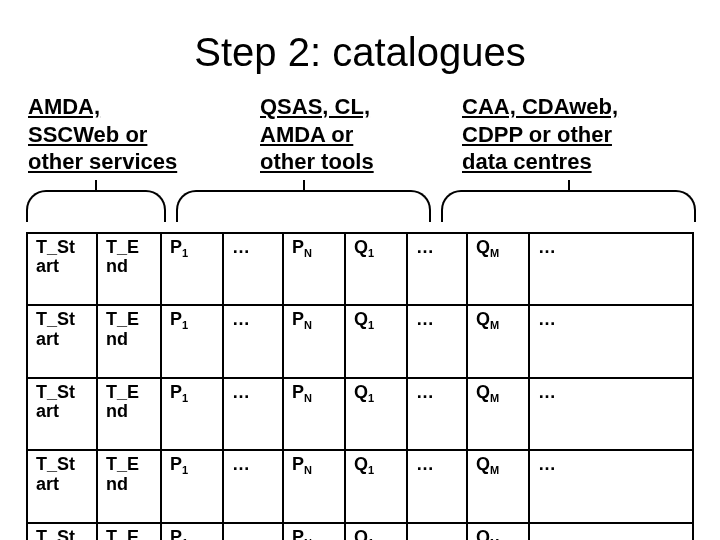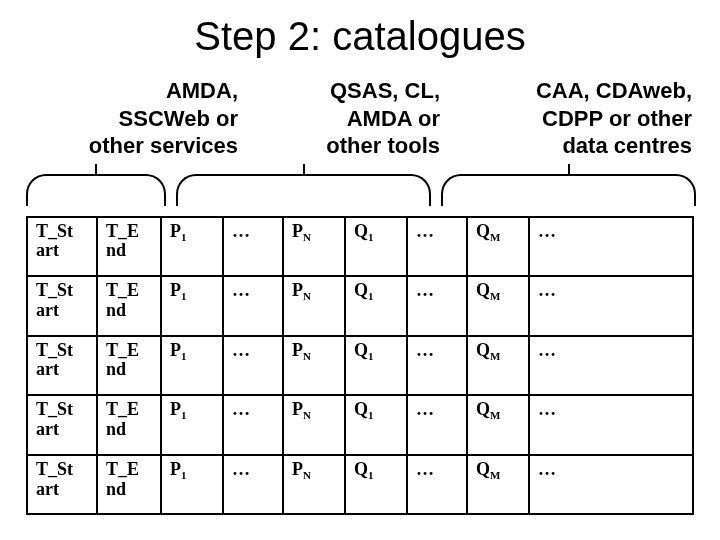--- a/index.html
+++ b/index.html
@@ -14,34 +14,35 @@
   .slide {
     width: 720px;
     height: 540px;
     position: relative;
     box-sizing: border-box;
   }
   .title {
     text-align: center;
     font-size: 40px;
     font-weight: 400;
-    padding-top: 14px;
+    padding-top: 30px;
   }
   .headers {
     display: flex;
     justify-content: space-between;
     align-items: flex-start;
     margin: 18px 28px 0 28px;
     font-size: 22px;
     font-weight: 700;
   }
   .headers .col {
-    text-align: right;
+    text-align: left;
     line-height: 1.25;
     white-space: pre-line;
+    text-decoration: underline;
   }
   .col1 { width: 210px; }
   .col2 { width: 230px; }
   .col3 { width: 180px; }
 
   
   .braces {
     position: relative;
     height: 46px;
     margin: 4px 26px 6px 26px;
@@ -79,26 +80,25 @@
   .table-wrap {
     margin: 0 26px;
   }
   table {
     border-collapse: collapse;
     width: 100%;
     table-layout: fixed;
   }
   td {
     border: 2px solid #000;
-    padding: 4px 8px 14px 8px;
+    padding: 4px 8px 27px 8px;
     vertical-align: top;
     font-size: 18px;
     font-weight: 700;
     line-height: 1.1;
-    font-family: Liberation Serif, serif;
   }
   td sub {
     font-size: 11px;
     vertical-align: baseline;
     position: relative;
     bottom: -4px;
     font-weight: 700;
   }
   .c0 { width: 70px; }
   .c1 { width: 64px; }

